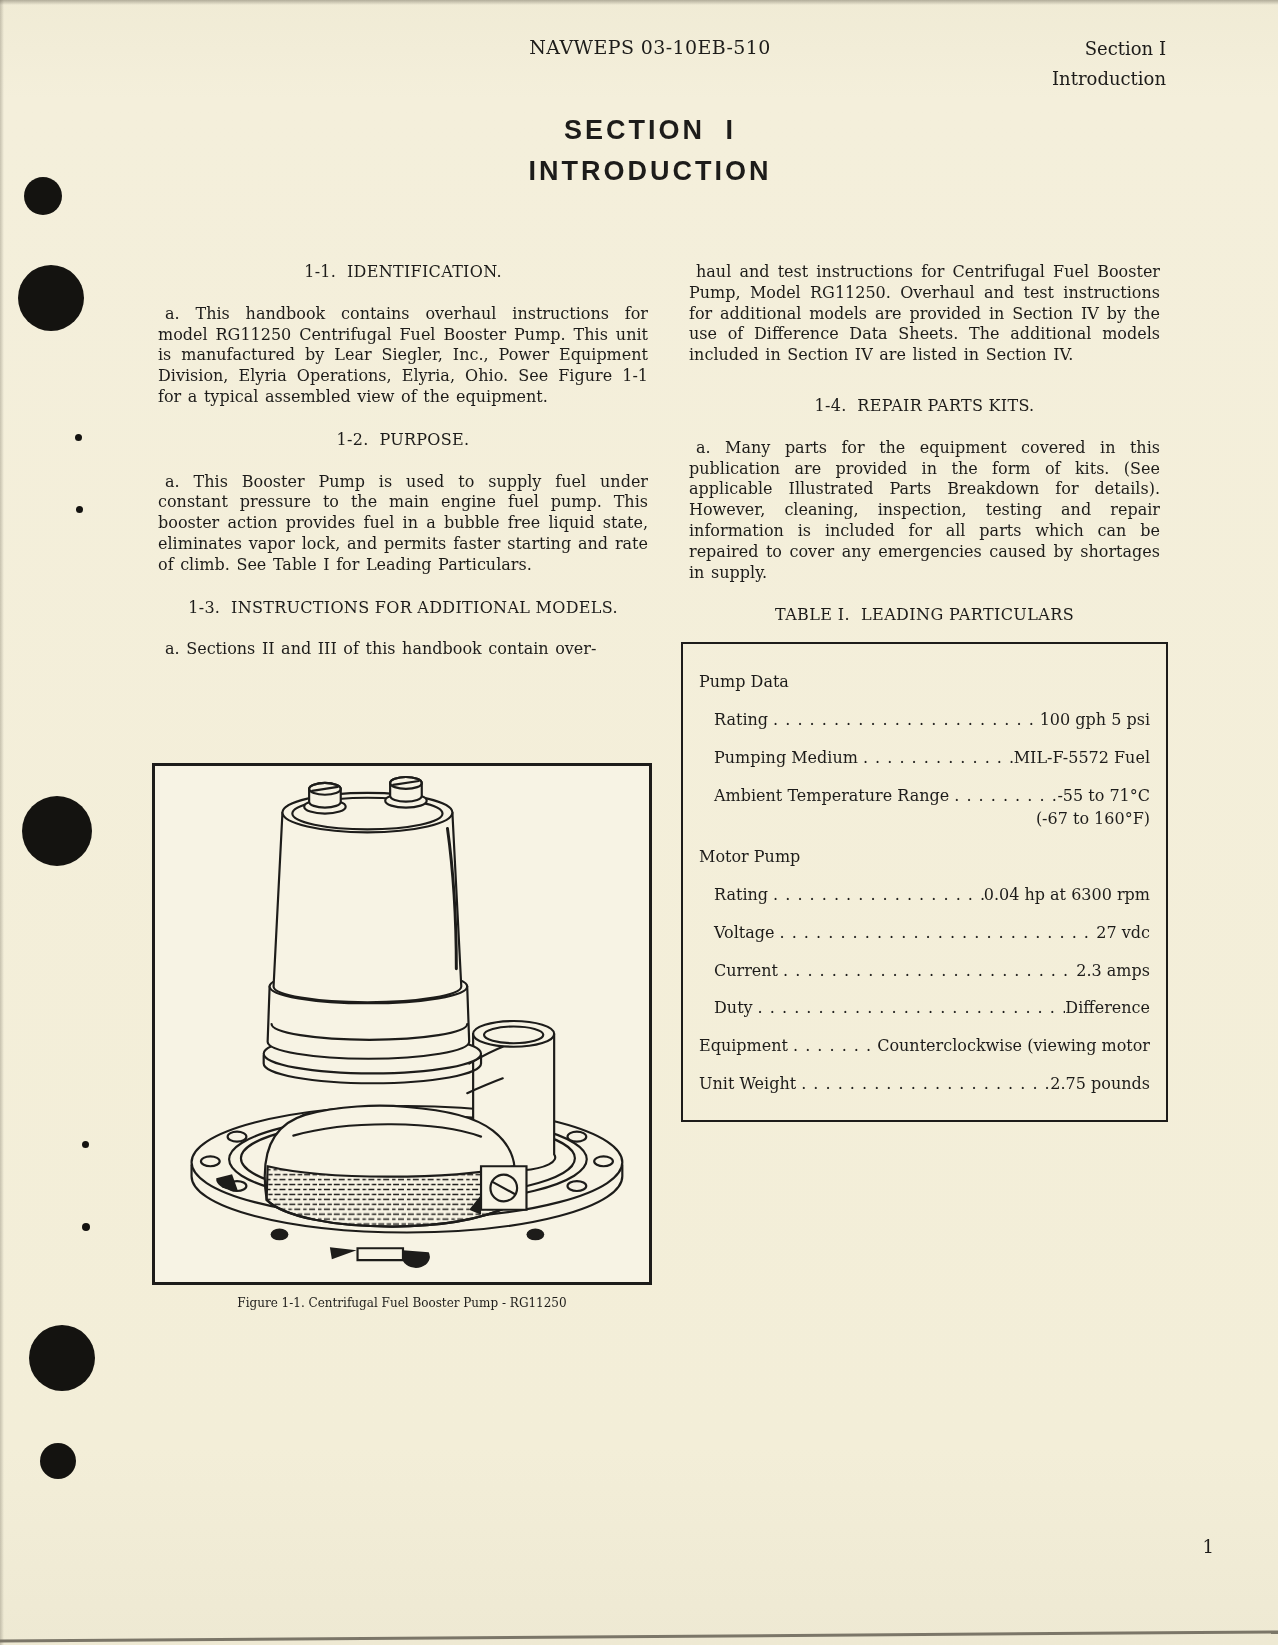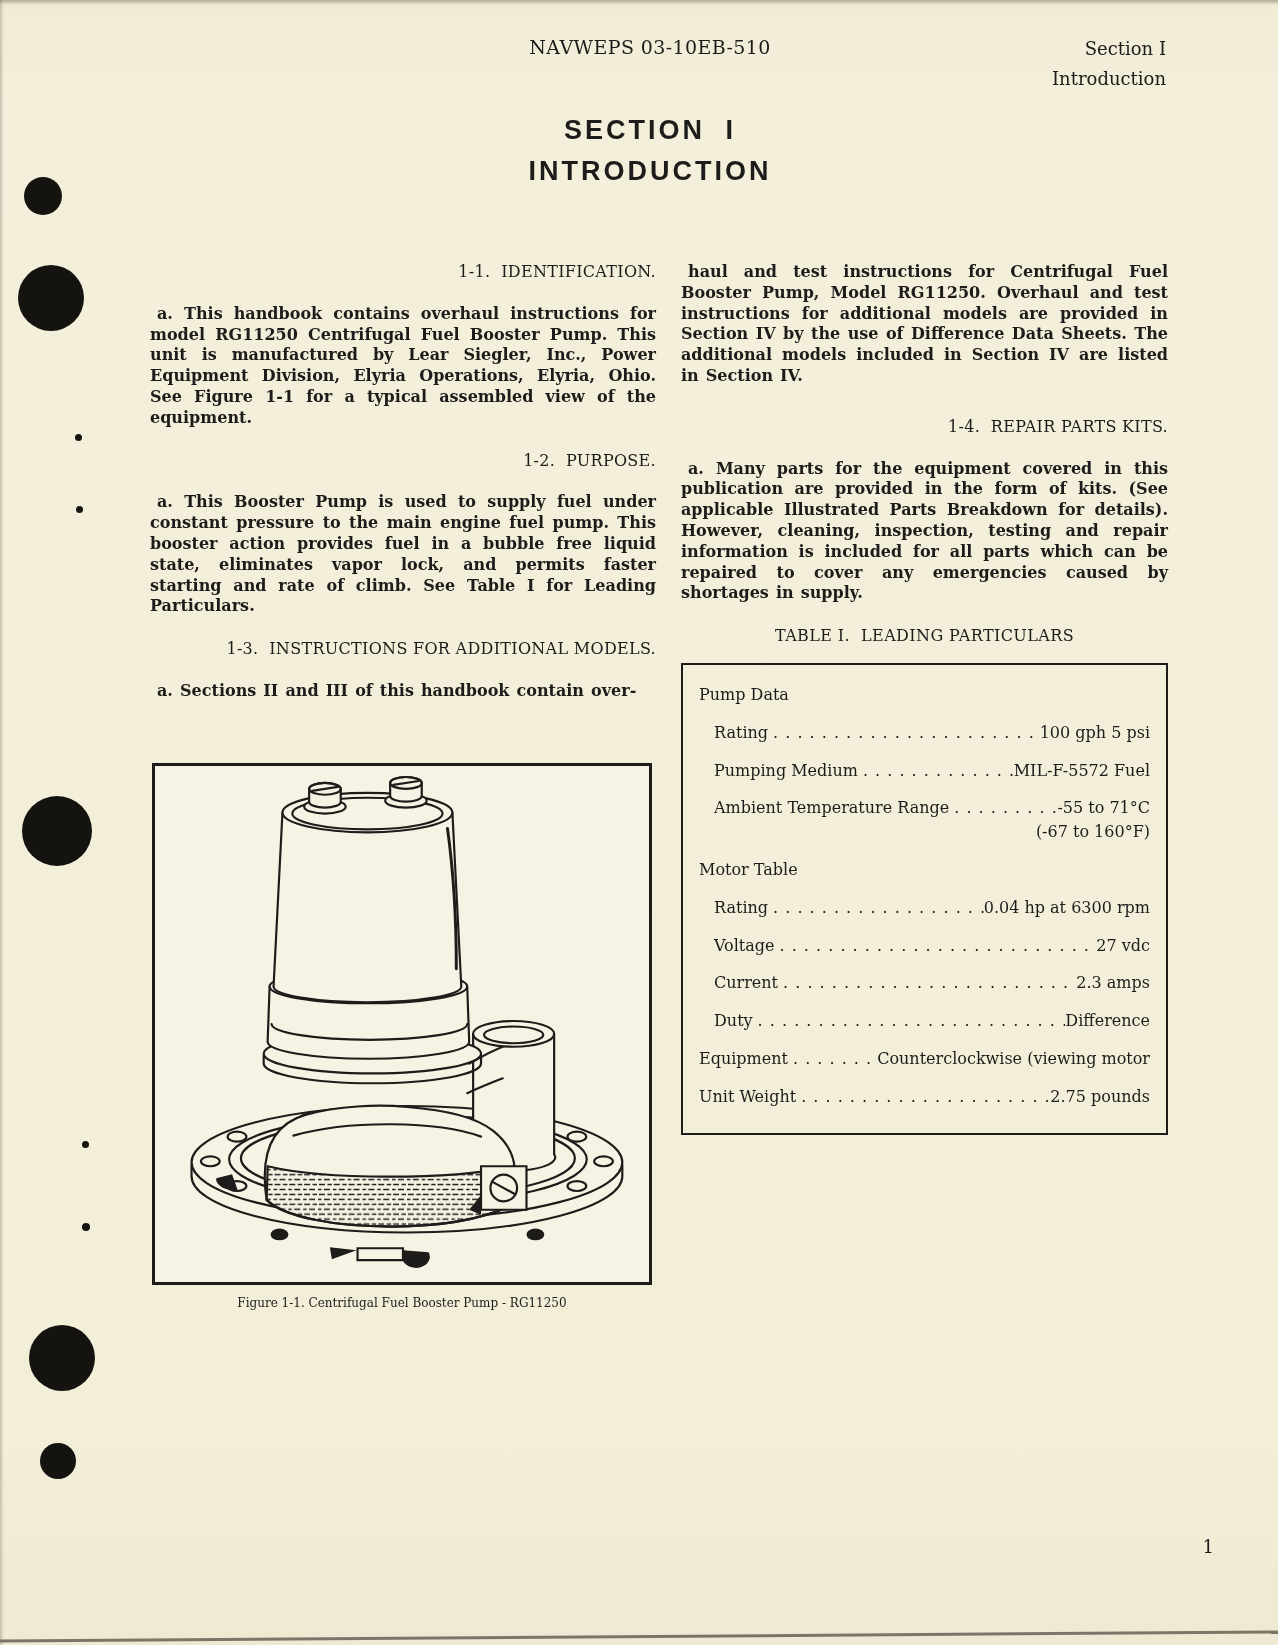--- a/index.html
+++ b/index.html
@@ -25,31 +25,31 @@
   .header-right{position:absolute;top:34px;right:112px;text-align:right;
     font-size:18px;line-height:30px;}
 
   .title-block{position:absolute;top:110px;left:0;width:1300px;text-align:center;
     font-family:"Liberation Sans", sans-serif;font-weight:bold;
     font-size:27px;letter-spacing:3px;word-spacing:10px;line-height:41px;}
 
   .col{position:absolute;top:262px;font-size:16px;line-height:20.8px;text-align:justify;}
   .col-left{left:150px;width:506px;}
   .col-right{left:681px;width:487px;}
-  .sec-heading{margin:0 0 21px;white-space:pre-wrap;letter-spacing:.3px;text-align:right;}
-  .para{margin:0 0 22px;text-indent:7px;word-spacing:1.5px;font-weight:bold;}
+  .sec-heading{margin:0 0 21px;white-space:pre-wrap;letter-spacing:.3px;text-align:center;}
+  .para{margin:0 8px 22px;text-indent:7px;word-spacing:1.5px;}
 
   .figure-box{position:absolute;top:763px;left:152px;width:500px;height:522px;
     box-sizing:border-box;border:3px solid #1d1c1a;background:#f7f3e4;}
   .figure-box svg{display:block;width:100%;height:100%;}
   .figure-caption{position:absolute;top:1296px;left:150px;width:504px;
     text-align:center;font-size:12px;}
 
   .table-title{margin:12px 0 16px;text-align:center;text-indent:0;letter-spacing:.4px;white-space:pre-wrap;}
-  .table-box{box-sizing:border-box;border:2.5px solid #1d1c1a;padding:20px 16px 8px 16px;text-align:left;}
+  .table-box{box-sizing:border-box;border:2.5px solid #1d1c1a;padding:28px 16px 8px 16px;text-align:left;}
   .trow{margin-bottom:17px;}
   .tline{display:flex;align-items:baseline;}
   .indent .tline{padding-left:15px;}
   .tlabel{white-space:nowrap;}
   .tdots{flex:1 1 auto;min-width:0;overflow:hidden;white-space:nowrap;
     padding:0 5px;letter-spacing:1px;}
   .tvalue{white-space:nowrap;}
   .tline2{text-align:right;margin-top:3px;}
 
   .page-number{position:absolute;top:1536px;right:64px;font-size:18px;}
@@ -195,21 +195,21 @@
       </div>
       <div class="trow indent">
         <div class="tline">
           <span class="tlabel">Ambient Temperature Range</span>
           <span class="tdots">. . . . . . . . . . . . . . . . . . . . . . . . . . . . . . . . . . .</span>
           <span class="tvalue">-55 to 71°C</span>
         </div>
         <div class="tline2">(-67 to 160°F)</div>
       </div>
       <div class="trow section">
-        <span class="tlabel">Motor Table</span>
+        <span class="tlabel">Motor Pump</span>
       </div>
       <div class="trow indent">
         <div class="tline">
           <span class="tlabel">Rating</span>
           <span class="tdots">. . . . . . . . . . . . . . . . . . . . . . . . . . . . . . . . . . .</span>
           <span class="tvalue">0.04 hp at 6300 rpm</span>
         </div>
       </div>
       <div class="trow indent">
         <div class="tline">

